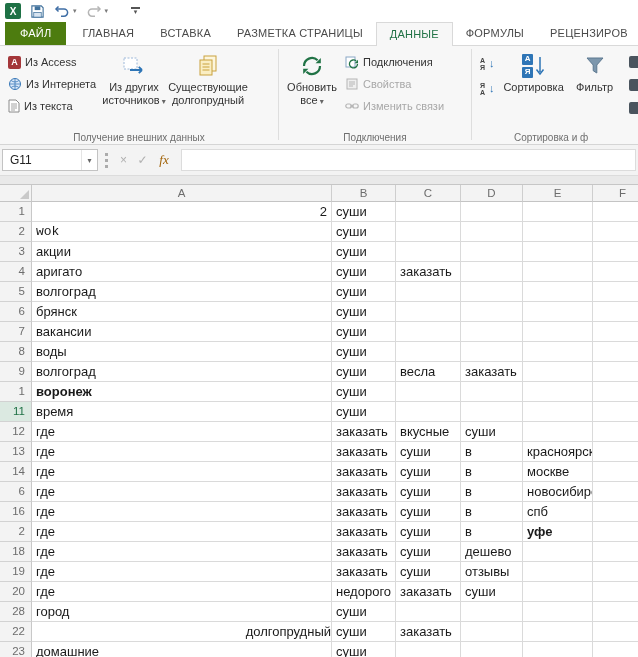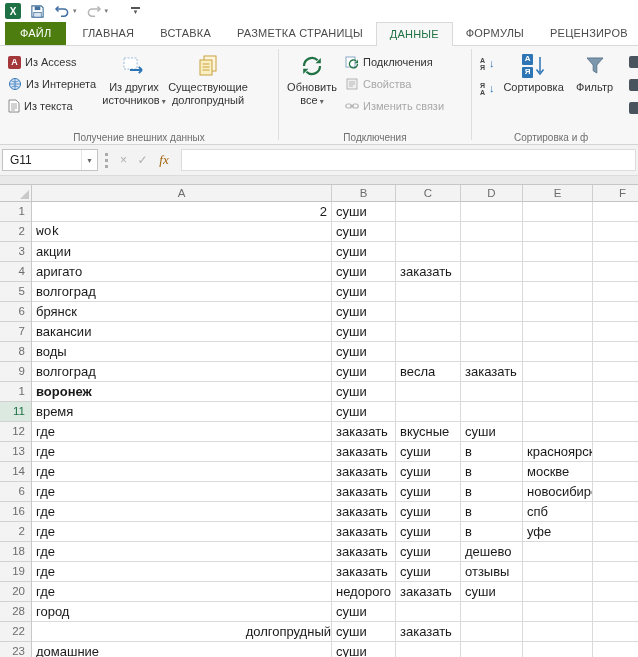--- a/index.html
+++ b/index.html
@@ -431,21 +431,21 @@
         <div class="cell" style="width: 62px;">в</div>
         <div class="cell" style="width: 70px;">спб</div>
         <div class="cell" style="width: 60px;"></div>
       </div>
       <div class="grid-row">
         <div class="row-h">2</div>
         <div class="cell" style="width: 300px;">где</div>
         <div class="cell" style="width: 64px;">заказать</div>
         <div class="cell" style="width: 65px;">суши</div>
         <div class="cell" style="width: 62px;">в</div>
-        <div class="cell" style="width: 70px;">уфе</div>
+        <div class="cell" style="width: 70px; font-weight: bold;">уфе</div>
         <div class="cell" style="width: 60px;"></div>
       </div>
       <div class="grid-row">
         <div class="row-h">18</div>
         <div class="cell" style="width: 300px;">где</div>
         <div class="cell" style="width: 64px;">заказать</div>
         <div class="cell" style="width: 65px;">суши</div>
         <div class="cell" style="width: 62px;">дешево</div>
         <div class="cell" style="width: 70px;"></div>
         <div class="cell" style="width: 60px;"></div>

